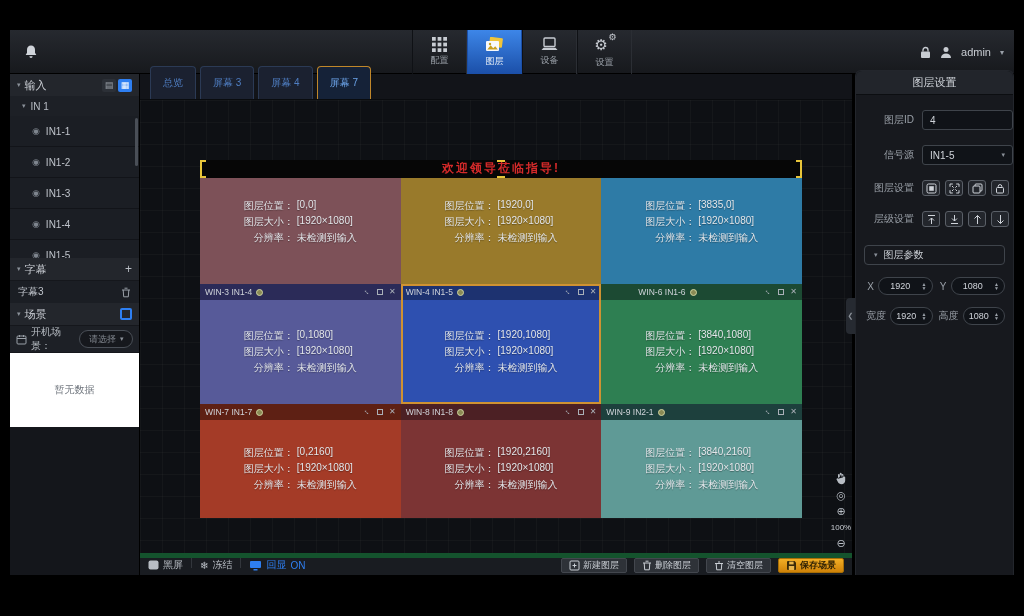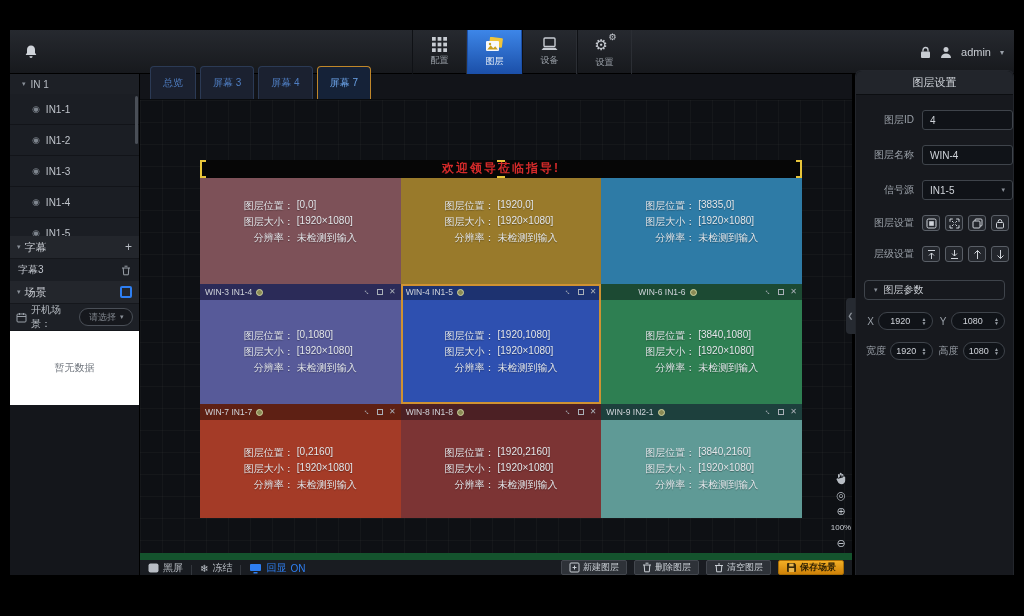--- a/index.html
+++ b/index.html
@@ -92,22 +92,22 @@
 .mh-r{right:0;top:0;width:6px;height:18px;background:none;border-right:2px solid #e8c53a;
   border-top:2px solid #e8c53a;border-bottom:2px solid #e8c53a}
 .mh-t{left:297px;top:0;width:8px;height:2px}
 .mh-b{left:297px;bottom:0;width:8px;height:2px}
 .zoombar{position:absolute;left:690px;top:372px;width:22px;display:flex;flex-direction:column;
   align-items:center;gap:5px;color:#b8bdc4}
 .zb{font-size:11px;line-height:11px;cursor:pointer}
 .zb-pct{font-size:8px;color:#c8ccd2}
 
 
-.bottombar{height:22px;background:#191c21;border-top:7px solid #14532d;display:flex;
-  align-items:flex-end;padding:0 8px;gap:8px;flex:none}
+.bottombar{height:22px;background:#191c21;border-top:5px solid #14532d;display:flex;
+  align-items:flex-start;padding:0 8px;gap:8px;flex:none}
 .bb-item{display:flex;align-items:center;gap:4px;font-size:10px;color:#b8bdc4;cursor:pointer}
 .bb-item.accent{color:#2e7ff2}
 .bb-sep{width:1px;height:10px;background:#32363c}
 .bb-right{margin-left:auto;display:flex;gap:7px}
 .bb-btn{height:15px;padding:0 7px;display:flex;align-items:center;gap:3px;font-size:9px;
   color:#c9ced4;background:#2e3238;border:1px solid #43474e;border-radius:2px;cursor:pointer}
 .bb-btn.save{background:linear-gradient(#f2ae25,#cf8208);border-color:#a86e06;color:#2e2104;font-weight:bold}
 .freeze-glyph{font-size:10px}
 
 
@@ -213,20 +213,28 @@
             <circle cx="6" cy="3.5" r="2.5" fill="#c8ccd2"></circle>
             <path d="M1 12c0-3 2.2-4.5 5-4.5s5 1.5 5 4.5z" fill="#c8ccd2"></path>
           </svg>
       </span>
       <span>admin</span>
       <span class="user-caret">▾</span>
     </div>
   </div>
 
   <div class="sidebar">
+    <div class="sec-head">
+      <span class="caret">▾</span>
+      <span>输入</span>
+      <span class="view-toggles">
+        <span class="vtog">▤</span>
+        <span class="vtog active">▦</span>
+      </span>
+    </div>
     <div class="group-row">
       <span class="caret">▾</span>
       <span>IN 1</span>
     </div>
     <div class="input-list">
       <div class="input-item">
         <span class="dot">◉</span>
         <span>IN1-1</span>
       </div>
       <div class="input-item">
@@ -556,24 +564,20 @@
   <div class="collapse-handle">❮</div>
 
   <div class="rpanel">
     <div class="panel-head">图层设置</div>
 
     <div class="field">
       <span class="flabel">图层ID</span>
       <input class="finput" value="4" style="">
     </div>
 
-    <div class="field">
-      <span class="flabel">图层名称</span>
-      <input class="finput" value="WIN-4" style="">
-    </div>
 
     <div class="field">
       <span class="flabel">信号源</span>
       <span class="fselect">
         <span>IN1-5</span>
         <span class="caret">▾</span>
       </span>
     </div>
 
     <div class="field">

